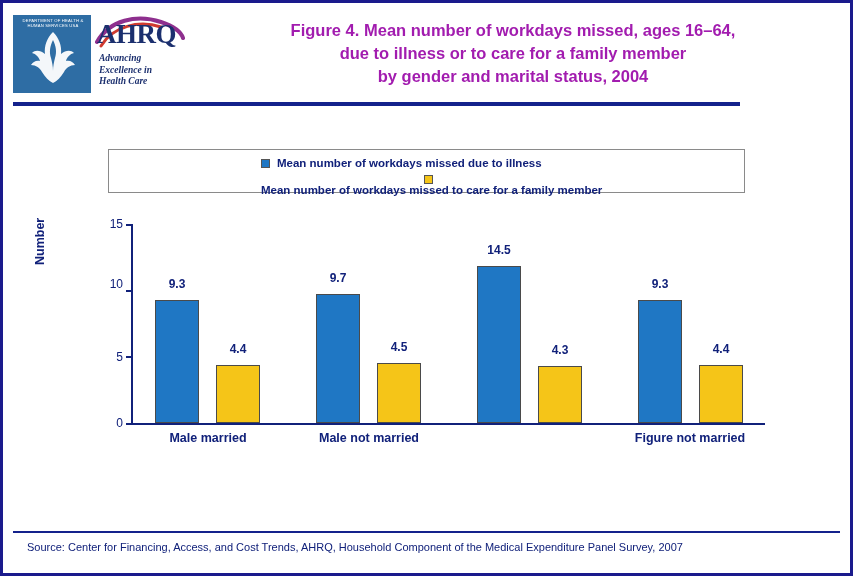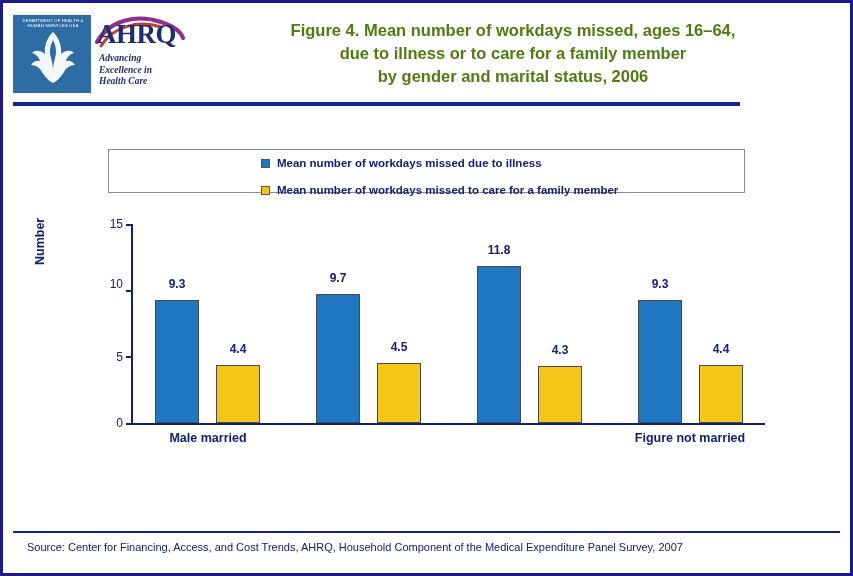--- a/index.html
+++ b/index.html
@@ -101,21 +101,21 @@
   }
   #title-block {
     position: absolute;
     left: 190px;
     top: 16px;
     width: 640px;
     text-align: center;
     font-weight: bold;
     font-size: 16.5px;
     line-height: 23px;
-    color: #4d7c0f;
+    color: #a21caf;
   }
   #header-rule {
     position: absolute;
     left: 10px;
     top: 99px;
     width: 727px;
     height: 4px;
     background: #14228c;
   }
   
@@ -133,21 +133,21 @@
     position: absolute;
     left: 112px;
     display: flex;
     align-items: center;
     font-size: 11.5px;
     color: #11217a;
     font-weight: bold;
     margin-left: 40px;
   }
   .legend-row.r1 { top: 7px; }
-  .legend-row.r2 { top: 34px; }
+  .legend-row.r2 { top: 25px; flex-direction: column; }
   .legend-swatch {
     width: 9px;
     height: 9px;
     margin-right: 7px;
     border: 1px solid #555555;
     box-sizing: border-box;
   }
   
   #plot {
     position: absolute;
@@ -263,21 +263,21 @@
           <div>Advancing</div>
           <div>Excellence in</div>
           <div>Health Care</div>
         </div>
       </div>
     </div>
 
     <div id="title-block">
       <div>Figure 4. Mean number of workdays missed, ages 16–64,</div>
       <div>due to illness or to care for a family member</div>
-      <div>by gender and marital status, 2006</div>
+      <div>by gender and marital status, 2004</div>
     </div>
 
     <div id="header-rule"></div>
   </div>
 
   <div id="legend">
     <div class="legend-row r1">
       <span class="legend-swatch" style="background:#1f77c4"></span>
       <span>Mean number of workdays missed due to illness</span>
     </div>
@@ -313,23 +313,24 @@
     <div class="bar-value" style="left:205px; top:339px;">4.4</div>
 
     <div class="cat-label" style="left:120px;">Male married</div>
 
     <div class="bar" style="left:313px; width:44px; height:129px; top:291px; background:#1f77c4;"></div>
     <div class="bar-value" style="left:305px; top:268px;">9.7</div>
 
     <div class="bar" style="left:374px; width:44px; height:60px; top:360px; background:#f5c518;"></div>
     <div class="bar-value" style="left:366px; top:337px;">4.5</div>
 
+    <div class="cat-label" style="left:281px;">Male not married</div>
 
     <div class="bar" style="left:474px; width:44px; height:157px; top:263px; background:#1f77c4;"></div>
-    <div class="bar-value" style="left:466px; top:240px;">11.8</div>
+    <div class="bar-value" style="left:466px; top:240px;">14.5</div>
 
     <div class="bar" style="left:535px; width:44px; height:57px; top:363px; background:#f5c518;"></div>
     <div class="bar-value" style="left:527px; top:340px;">4.3</div>
 
 
     <div class="bar" style="left:635px; width:44px; height:123px; top:297px; background:#1f77c4;"></div>
     <div class="bar-value" style="left:627px; top:274px;">9.3</div>
 
     <div class="bar" style="left:696px; width:44px; height:58px; top:362px; background:#f5c518;"></div>
     <div class="bar-value" style="left:688px; top:339px;">4.4</div>

